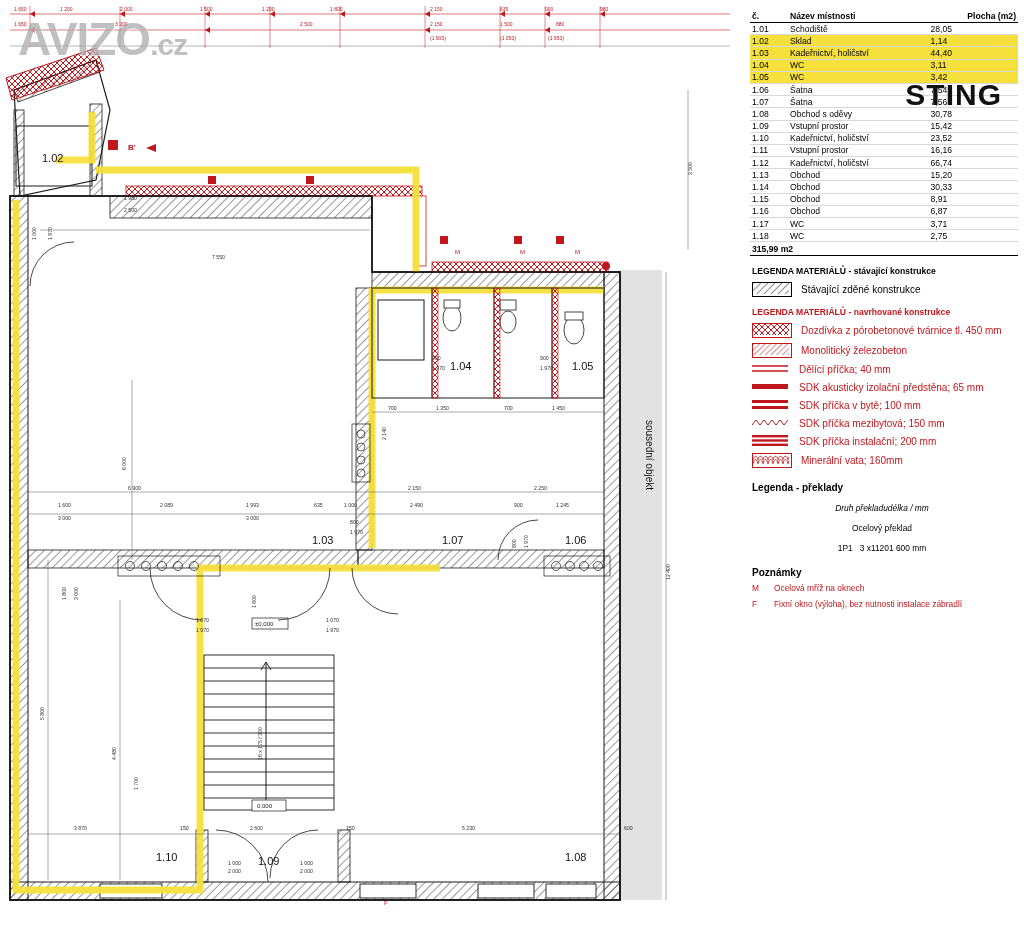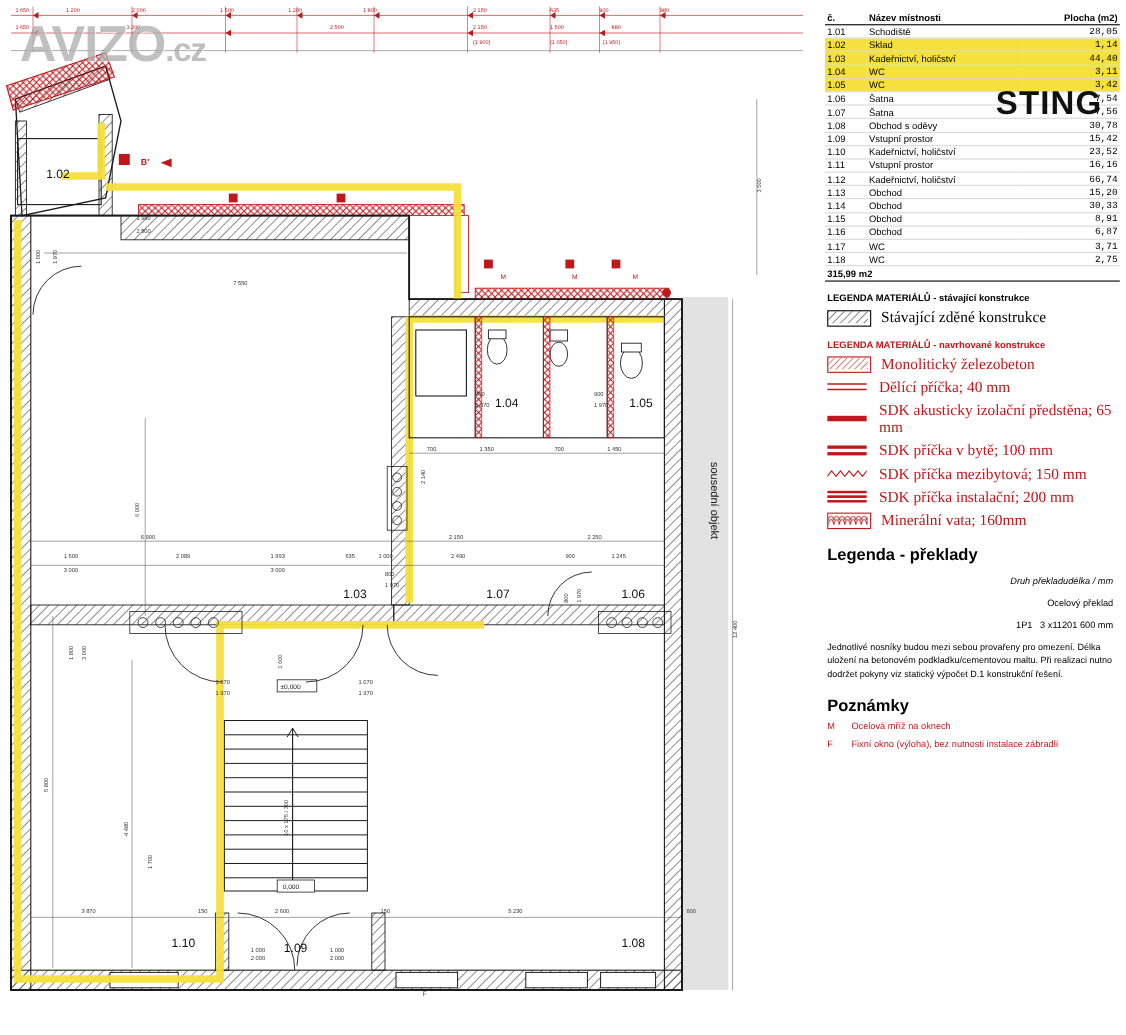--- a/index.html
+++ b/index.html
@@ -21,38 +21,38 @@
   #panel{position:absolute;left:740px;top:0;width:284px;height:941px;
          background:#fff;font-size:9px;}
 
   
   table.rooms{border-collapse:collapse;width:268px;margin:10px 0 0 10px;font-size:8.6px;}
   table.rooms th{font-weight:bold;text-align:left;padding:1px 2px;
                  border-bottom:1px solid #000;font-size:8.6px;}
   table.rooms th.num{width:34px;}
   table.rooms th.area{text-align:right;}
   table.rooms td{padding:0.6px 2px;border-bottom:1px solid #d8d8d8;}
-  table.rooms td.area{text-align:right;font-family:Liberation Mono, monospace;}
+  table.rooms td.area{}
   table.rooms tr.hl td{background:#f5e03c;}
   table.rooms tr.total td{border-top:1px solid #000;border-bottom:1px solid #000;
                           font-weight:bold;padding-top:2px;}
 
   #sting{position:absolute;right:22px;top:58px;font-weight:bold;font-size:30px;
          letter-spacing:1px;color:#111;z-index:20;margin-top:20px;}
 
   .legend-block{margin:10px 12px 0 12px;}
   .legend-title{font-weight:bold;font-size:8.6px;margin-bottom:6px;}
   .legend-title.red{color:#c0171c;}
   .legend-row{display:flex;align-items:center;margin-bottom:5px;}
   .swatch{width:38px;height:13px;border:1px solid #000;margin-right:9px;flex:0 0 auto;}
-  .legend-label{font-size:14px;font-family:Liberation Serif, serif;}
+  .legend-label{font-size:10px;}
   .legend-label.red{color:#c0171c;}
 
-  .sec-title{font-weight:bold;font-size:15px;margin:14px 12px 5px 12px;}
-  .kv{display:flex;justify-content:flex-end;margin:10px 12px;font-size:8.4px;}
+  .sec-title{font-weight:bold;font-size:10px;margin:14px 12px 5px 12px;}
+  .kv{display:flex;justify-content:center;margin:10px 12px;font-size:8.4px;}
   .kv.it{font-style:italic;}
   .para{margin:8px 12px 0 12px;font-size:8.2px;line-height:1.45;}
   .note-row{display:flex;margin:0 12px 6px 12px;font-size:8.4px;}
   .note-key{width:22px;color:#c0171c;flex:0 0 auto;}
   .note-txt{color:#c0171c;}
 </style>
 </head>
 <body>
 
 <div id="watermark">
@@ -488,20 +488,31 @@
         </div>
       </div>
   </div>
 
   <div class="legend-block">
     <div class="legend-title red">LEGENDA MATERIÁLŮ - navrhované konstrukce</div>
     <div id="legend-new-items">
         <div class="legend-row">
           <span class="swatch" style="border-color: rgb(192, 23, 28);"><svg width="36" height="11">
               <defs>
+                <pattern id="p2" width="6" height="6" patternUnits="userSpaceOnUse">
+                  <path d="M0 0 L6 6 M6 0 L0 6" stroke="#c0171c" stroke-width="1" fill="none"></path>
+                </pattern>
+              </defs>
+              <rect width="36" height="11" fill="url(#p2)"></rect>
+            </svg></span>
+          <span class="legend-label red">Dozdívka z pórobetonové tvárnice tl. 450 mm</span>
+        </div>
+        <div class="legend-row">
+          <span class="swatch" style="border-color: rgb(192, 23, 28);"><svg width="36" height="11">
+              <defs>
                 <pattern id="p3" width="4" height="4" patternUnits="userSpaceOnUse" patternTransform="rotate(45)">
                   <line x1="0" y1="0" x2="0" y2="4" stroke="#c0171c" stroke-width="1"></line>
                 </pattern>
               </defs>
               <rect width="36" height="11" fill="url(#p3)"></rect>
             </svg></span>
           <span class="legend-label red">Monolitický železobeton</span>
         </div>
         <div class="legend-row">
           <span class="swatch" style="border: none;"><svg width="36" height="11">
@@ -558,21 +569,20 @@
     <span>délka / mm</span>
   </div>
   <div class="kv">
     <span>Ocelový překlad</span>
       <span></span>
   </div>
   <div class="kv">
     <span><span>1P1</span>&nbsp;&nbsp;&nbsp;<span>3 x1120</span></span>
     <span>1 600 mm</span>
   </div>
-  <div class="para">Jednotlivé nosníky budou mezi sebou provařeny pro omezení. Délka uložení na betonovém podkladku/cementovou maltu. Při realizaci nutno dodržet pokyny viz statický výpočet D.1 konstrukční řešení.</div>
 
   <div class="sec-title">Poznámky</div>
   <div id="notes-list">
       <div class="note-row">
         <span class="note-key">M</span>
         <span class="note-txt">Ocelová mříž na oknech</span>
       </div>
       <div class="note-row">
         <span class="note-key">F</span>
         <span class="note-txt">Fixní okno (výloha), bez nutnosti instalace zábradlí</span>

